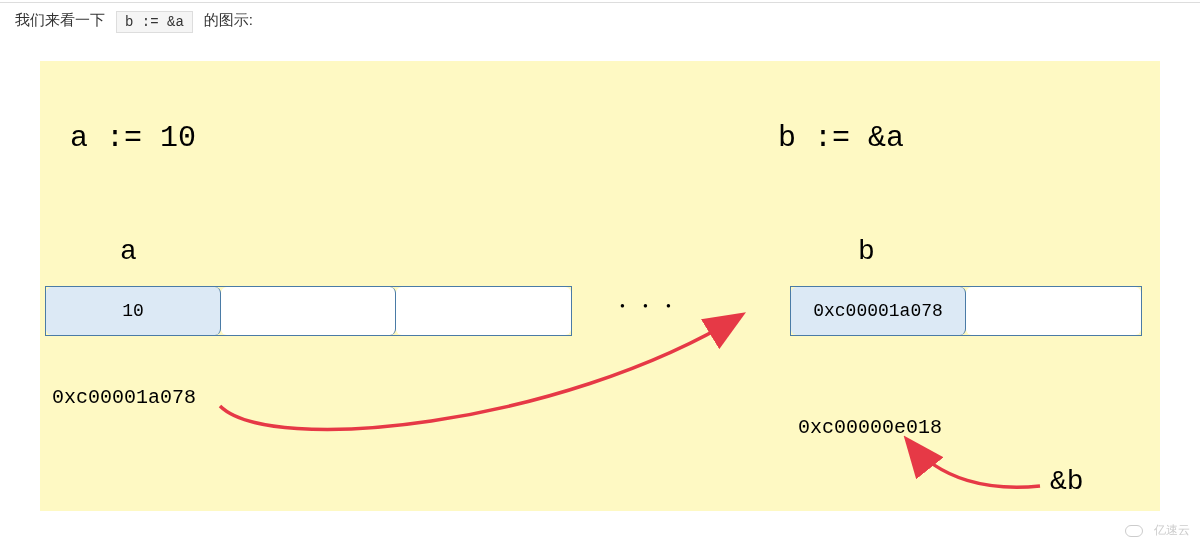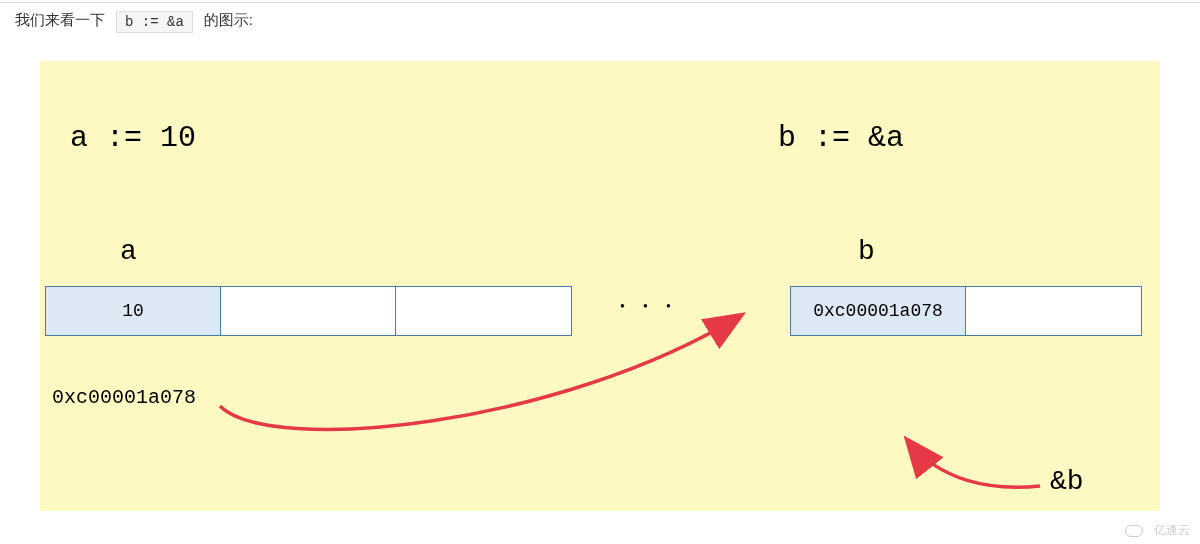--- a/index.html
+++ b/index.html
@@ -55,20 +55,21 @@
     .memory-cell {
       height: 48px;
       border-right: 1px solid #4a7ba6;
       display: flex;
       align-items: center;
       justify-content: center;
       font-family: 'Courier New', monospace;
       font-size: 18px;
       color: #000;
       background: #fff;
+      border-radius: 6px;
     }
     .memory-cell:last-child {
       border-right: none;
     }
     .memory-cell.highlighted {
       background: #dce9f5;
     }
     .addr-label {
       position: absolute;
       font-family: 'Courier New', monospace;
@@ -141,20 +142,21 @@
   </div>
 
   <div class="ellipsis" style="left: 580px; top: 240px; font-size:8px;">● ● ●</div>
 
   <div class="memory-row" style="left: 750px; top: 225px;">
     <div class="memory-cell highlighted" style="width: 175px;">0xc00001a078</div>
     <div class="memory-cell" style="width: 175px;"></div>
   </div>
 
   <div class="addr-label" style="left: 12px; top: 325px;">0xc00001a078</div>
+  <div class="addr-label" style="left: 758px; top: 355px;">0xc00000e018</div>
 
   <div class="ref-label" style="left: 1010px; top: 405px;">&amp;b</div>
 
   <svg class="arrow-svg" style="left:0; top:0;" width="1120" height="450">
     <defs>
       <marker id="arrowhead1" markerWidth="12" markerHeight="10" refX="10" refY="5" orient="auto">
         <polygon points="0 0, 12 5, 0 10" fill="#e63946"></polygon>
       </marker>
       <marker id="arrowhead2" markerWidth="12" markerHeight="10" refX="10" refY="5" orient="auto">
         <polygon points="0 0, 12 5, 0 10" fill="#e63946"></polygon>

